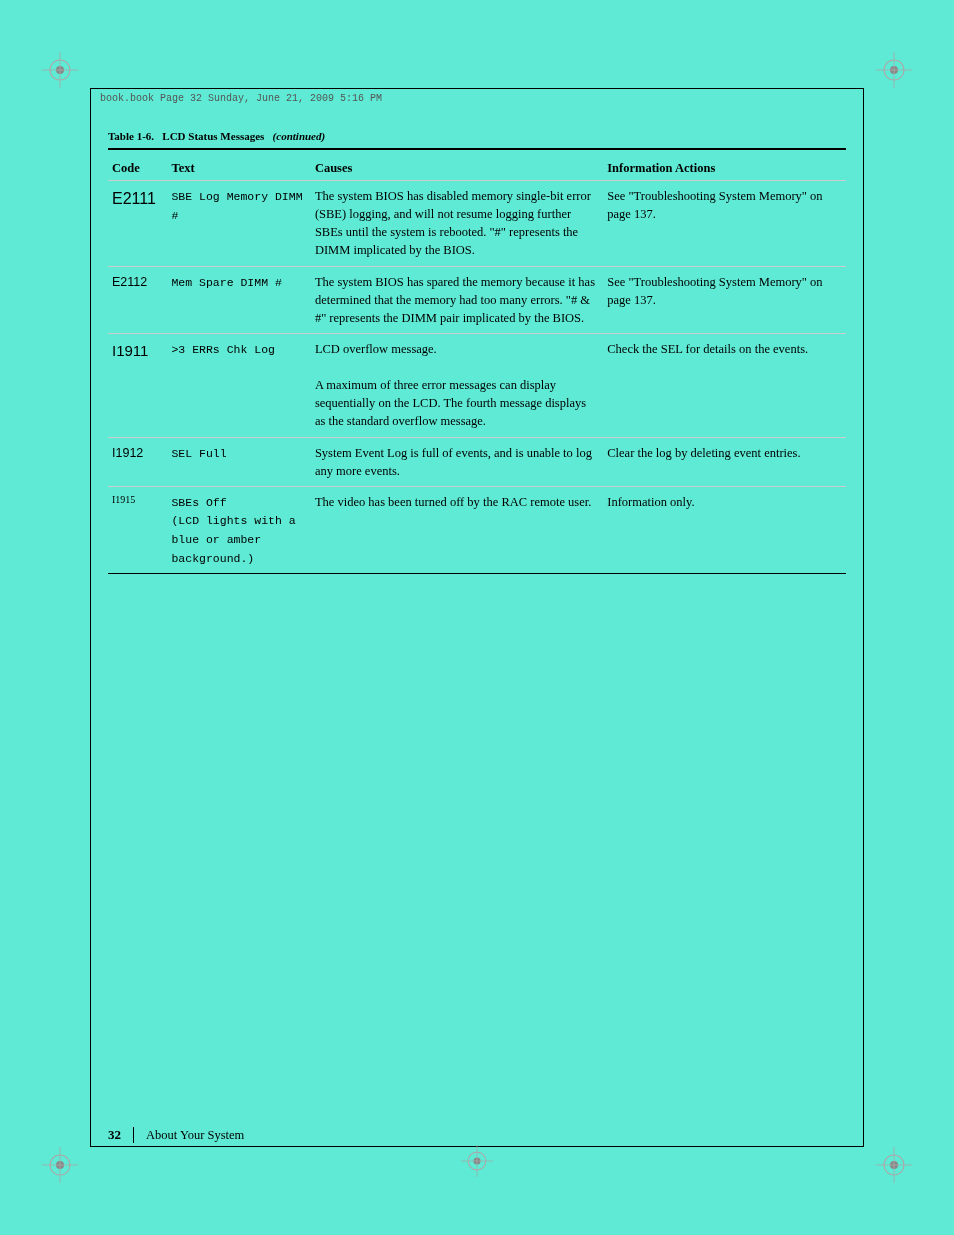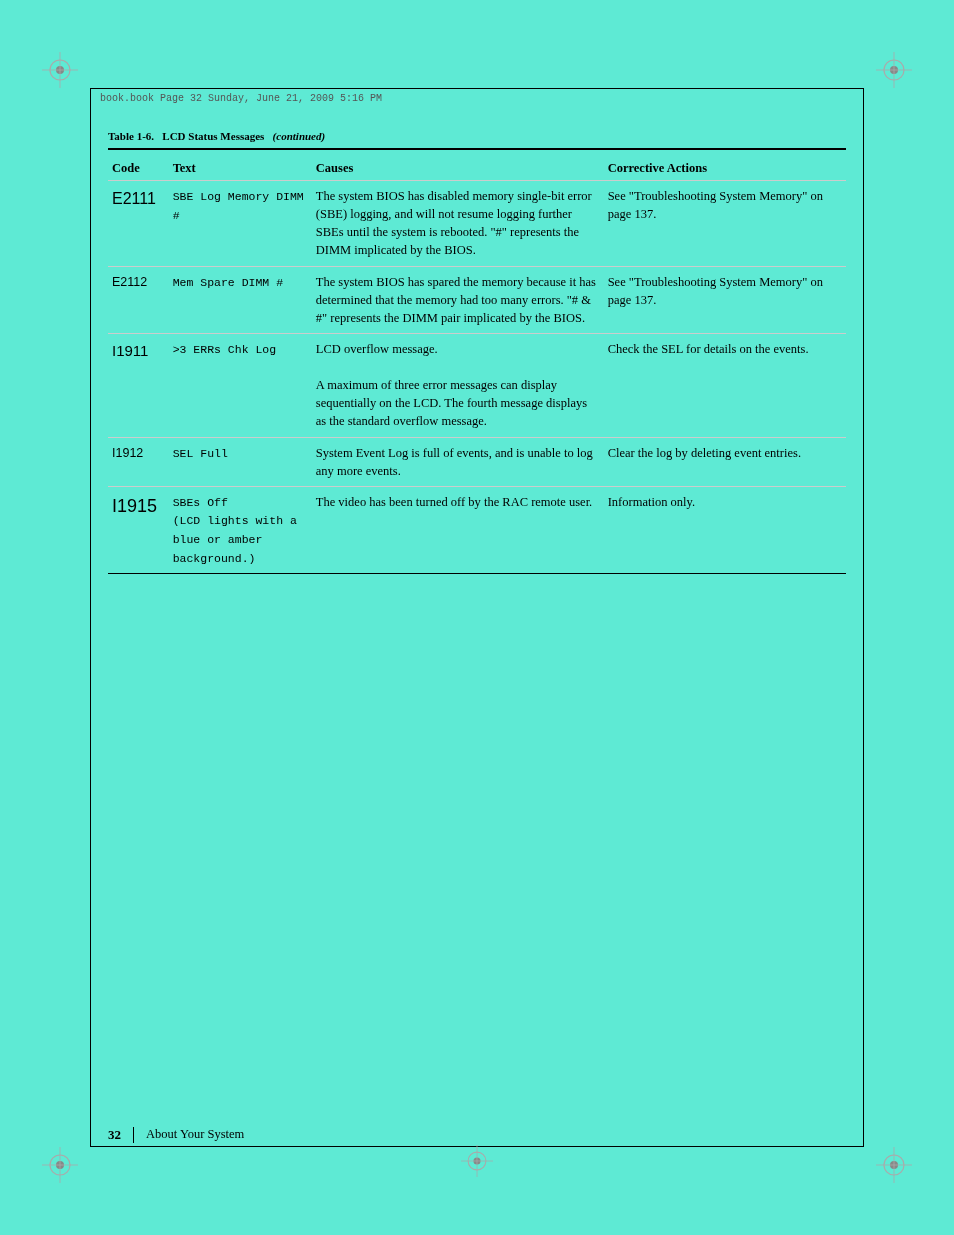--- a/index.html
+++ b/index.html
@@ -153,20 +153,21 @@
     .col-causes { width: 265px; }
     .col-actions { width: 220px; }
 
     
     .footer {
       position: absolute;
       bottom: 92px;
       left: 108px;
       right: 108px;
       display: flex;
+      align-items: center;
       gap: 12px;
     }
 
     .footer-page-num {
       font-size: 13px;
       font-weight: bold;
     }
 
     .footer-separator {
       display: inline-block;
@@ -246,21 +247,21 @@
       &nbsp;
       <span class="italic">(continued)</span>
     </div>
 
     <table class="main-table">
       <thead>
         <tr>
           <th class="col-code">Code</th>
           <th class="col-text">Text</th>
           <th class="col-causes">Causes</th>
-          <th class="col-actions">Corrective Actions</th>
+          <th class="col-actions">Information Actions</th>
         </tr>
       </thead>
       <tbody id="table-body">
           <tr class="row-sep">
             <td style="font-family: Arial, sans-serif; font-size: 16px;">E2111</td>
             <td><span style="font-family: &quot;Courier New&quot;, Courier, monospace; font-size: 11.5px;">SBE Log Memory DIMM #</span></td>
             <td><span>The system BIOS has disabled memory single-bit error (SBE) logging, and will not resume logging further SBEs until the system is rebooted. "#" represents the DIMM implicated by the BIOS.</span></td>
             <td>See "Troubleshooting System Memory" on page 137.</td>
           </tr>
           <tr class="row-sep">
@@ -275,21 +276,21 @@
             <td><span>LCD overflow message.</span><br><br><span>A maximum of three error messages can display sequentially on the LCD. The fourth message displays as the standard overflow message.</span></td>
             <td>Check the SEL for details on the events.</td>
           </tr>
           <tr class="row-sep">
             <td style="font-family: Arial, sans-serif; font-size: 12.5px;">I1912</td>
             <td><span style="font-family: &quot;Courier New&quot;, Courier, monospace; font-size: 11.5px;">SEL Full</span></td>
             <td><span>System Event Log is full of events, and is unable to log any more events.</span></td>
             <td>Clear the log by deleting event entries.</td>
           </tr>
           <tr class="row-sep">
-            <td style="font-family: Liberation Sans, sans-serif; font-size: 18px; margin-top: 16px;">I1915</td>
+            <td style="font-family: Liberation Serif, serif; font-size: 10px; margin-top: 16px;">I1915</td>
             <td><span style="font-family: &quot;Courier New&quot;, Courier, monospace; font-size: 11.5px;">SBEs Off</span><br><span style="font-family: &quot;Courier New&quot;, Courier, monospace; font-size: 11.5px;">(LCD lights with a blue or amber background.)</span></td>
             <td><span>The video has been turned off by the RAC remote user.</span></td>
             <td>Information only.</td>
           </tr>
         </tbody>
     </table>
 
   </div>
 
   <div class="footer">

